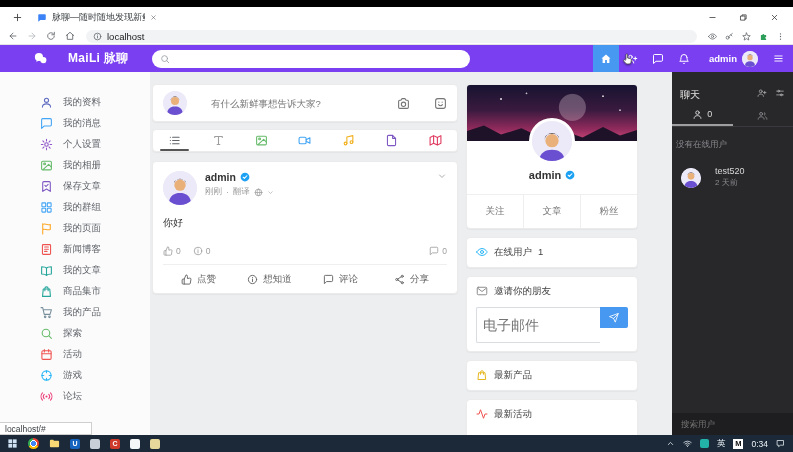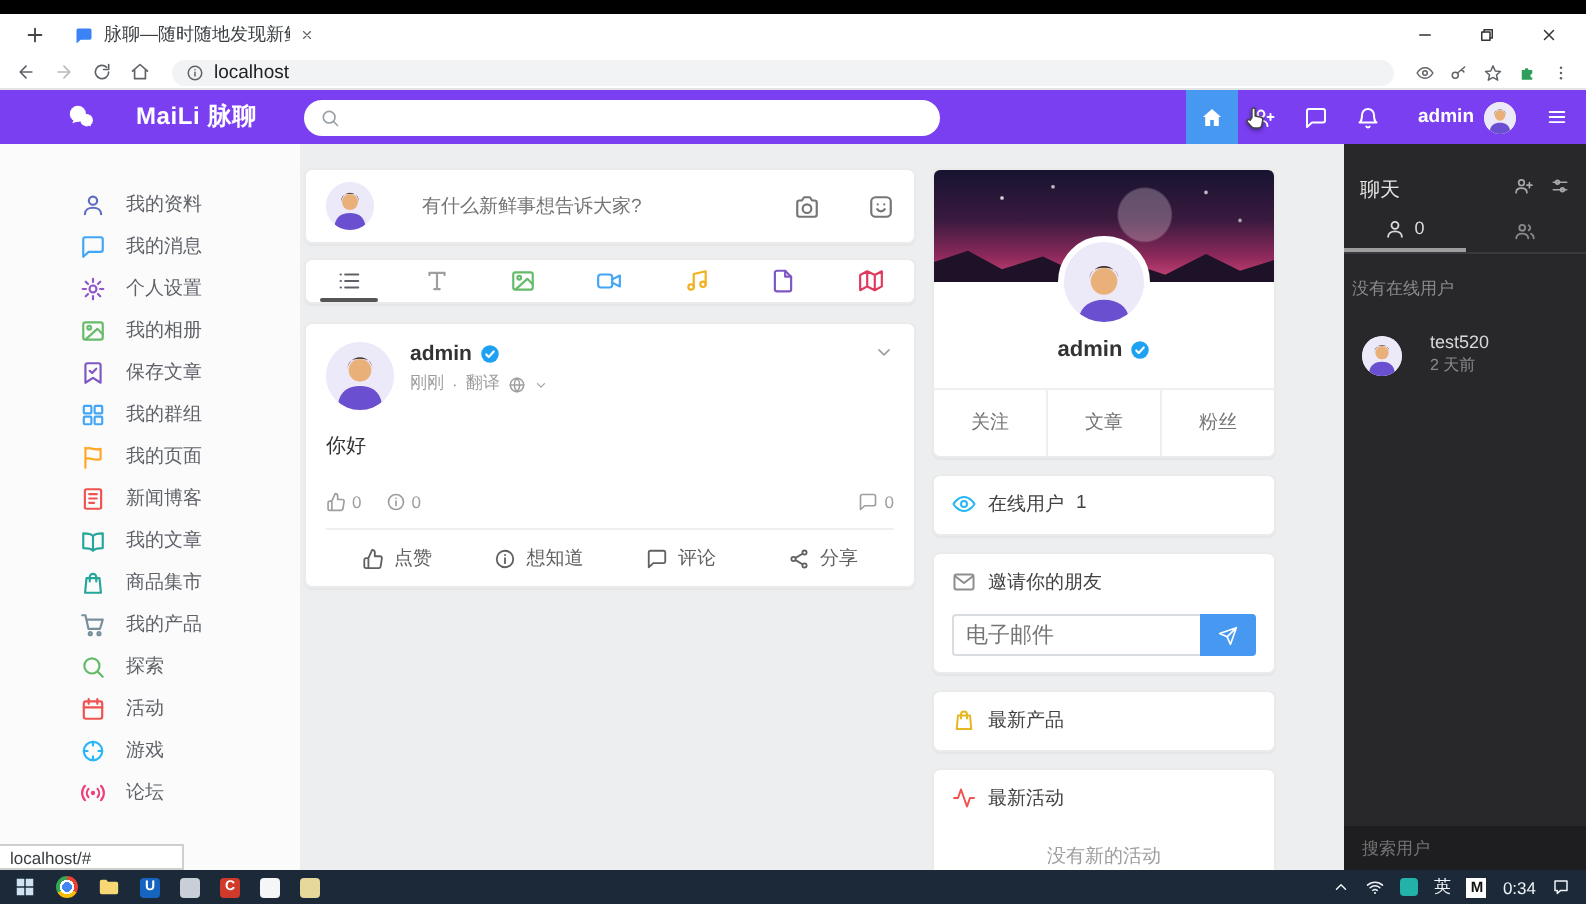--- a/index.html
+++ b/index.html
@@ -90,21 +90,21 @@
     clip-path:polygon(0 100%,0 50%,10% 22%,20% 68%,32% 36%,45% 88%,57% 50%,68% 82%,80% 30%,90% 72%,100% 45%,100% 100%)}
   .pavatar{margin:-23px auto 0;position:relative;z-index:2;border:3px solid #fff}
   .wname{display:flex;justify-content:center;align-items:center;gap:4px;font-size:11px;font-weight:bold;color:#333;margin-top:5px}
   .wstats{display:flex;border-top:1px solid #efefef;margin-top:13px}
   .wstat{flex:1;text-align:center;font-size:9.5px;color:#757575;padding:10px 0;border-left:1px solid #efefef;cursor:pointer}
   .wstat:first-child{border-left:none}
   .widget{margin-top:8px;padding:8px 9px}
   .wtitle{display:flex;align-items:flex-start;gap:6px;font-size:9.5px;color:#424242}
   .wtitle .ic{font-size:12px}
   .invite-row{display:flex;margin-top:9px}
-  .invite-row input{flex:1;height:21px;border:1px solid #d9dce1;border-right:none;border-radius:2px 0 0 2px;padding:0 6px;font-size:11px;outline:none;color:#333;min-width:0}
+  .invite-row input{flex:1;height:36px;border:1px solid #d9dce1;border-right:none;border-radius:2px 0 0 2px;padding:0 6px;font-size:14px;outline:none;color:#333;min-width:0}
   .send-btn{width:28px;height:21px;background:#4798f0;border:none;border-radius:0 2px 2px 0;display:flex;align-items:center;justify-content:center;color:#fff;font-size:10px;cursor:pointer}
   .wempty{text-align:center;color:#9e9e9e;font-size:9.5px;padding:16px 0 8px}
 
   .chat{top:72px;left:672px;width:121px;height:363px;background:#28282b;color:#ccc;display:flex;flex-direction:column}
   .chead{height:24px;display:flex;align-items:flex-start;padding:16px 8px;font-size:10px;color:#e3e3e3}
   .chead-icons{margin-left:auto;display:flex;gap:8px;font-size:10px;color:#a8a8ac}
   .ctabs{height:23px;display:flex;border-bottom:1px solid #3a3a3e}
   .ctab{flex:1;display:flex;align-items:center;justify-content:center;gap:4px;font-size:9px;color:#8a8a8e;cursor:pointer}
   .ctab .ic{font-size:11px}
   .ctab.active{color:#dcdcdc;border-bottom:2px solid #9e9e9e}

